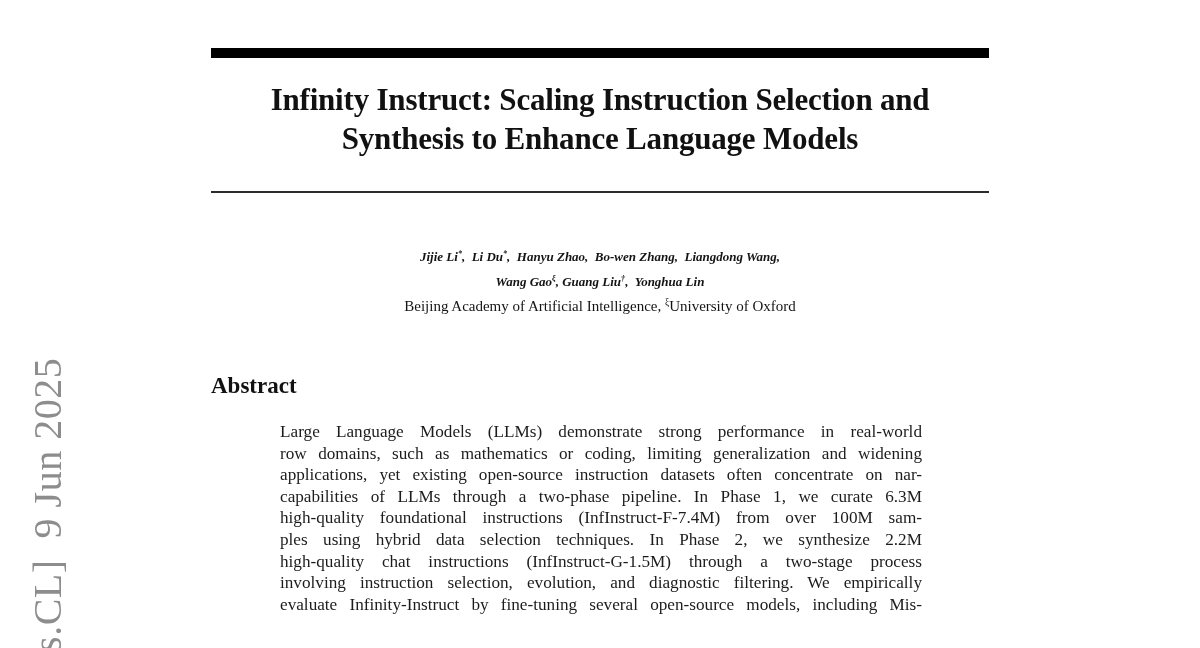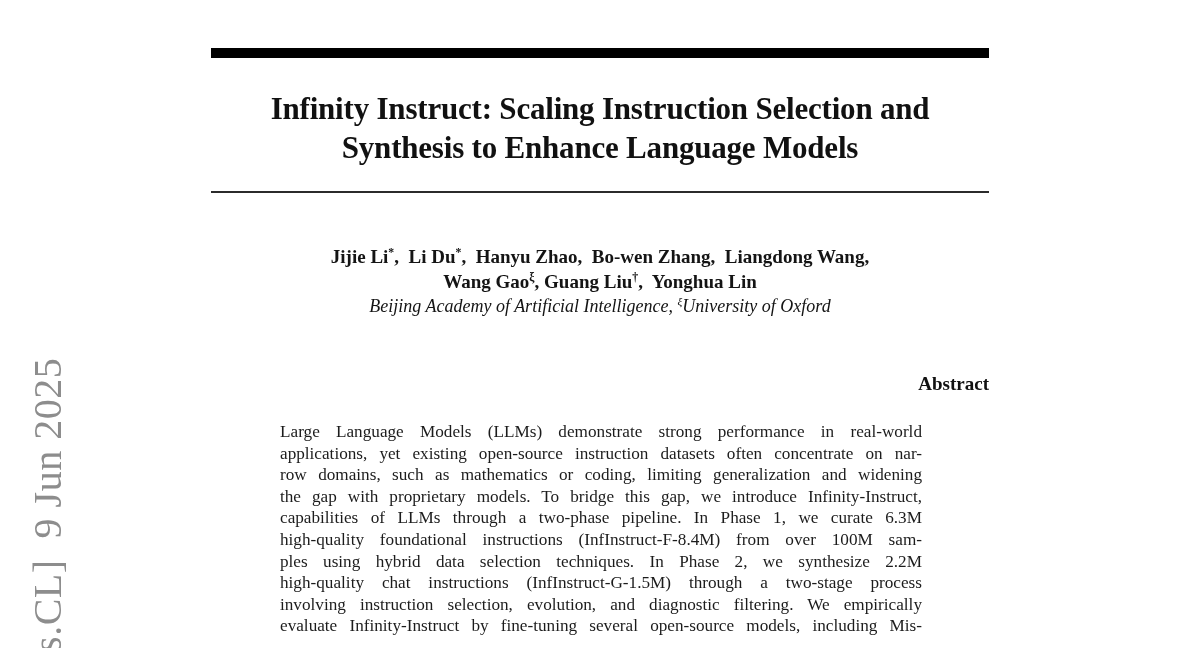--- a/index.html
+++ b/index.html
@@ -45,21 +45,21 @@
     position: absolute;
     left: 211px;
     top: 191px;
     width: 778px;
     height: 2px;
     background: #2b2b2b;
   }
   .title-block {
     position: absolute;
     left: 181px;
-    top: 89px;
+    top: 80px;
     width: 838px;
     text-align: center;
     font-weight: bold;
     font-size: 31px;
     line-height: 39px;
     color: #111111;
     letter-spacing: -0.2px;
   }
   .authors-block {
     position: absolute;
@@ -68,39 +68,39 @@
     width: 778px;
     text-align: center;
     color: #141414;
   }
   .author-line {
     white-space: pre;
     line-height: 24.5px;
   }
   .author-line.bold {
     font-weight: bold;
-    font-size: 19px;
+    font-size: 13px;
+    font-style: italic;
   }
   .author-line.affil {
     font-weight: normal;
-    font-size: 18px;
-    font-style: italic;
+    font-size: 15px;
   }
   .author-line sup {
     font-size: 62%;
     line-height: 0;
   }
   .abstract-heading {
     position: absolute;
     left: 211px;
     top: 373px;
     width: 778px;
-    text-align: right;
+    text-align: left;
     font-weight: bold;
-    font-size: 19px;
+    font-size: 23px;
     color: #111111;
   }
   .abstract-body {
     position: absolute;
     left: 280px;
     top: 421px;
     width: 642px;
     font-size: 17.2px;
     color: #1c1c1c;
   }
@@ -131,24 +131,23 @@
   <div class="authors-block">
     <div class="author-line bold"><span>Jijie Li</span><sup>*</sup><span>,  Li Du</span><sup>*</sup><span>,  Hanyu Zhao,  Bo-wen Zhang,  Liangdong Wang,</span></div>
     <div class="author-line bold"><span>Wang Gao</span><sup>ξ</sup><span>, Guang Liu</span><sup>†</sup><span>,  Yonghua Lin</span></div>
     <div class="author-line affil"><span>Beijing Academy of Artificial Intelligence, </span><sup>ξ</sup><span>University of Oxford</span></div>
   </div>
 
   <div class="abstract-heading">Abstract</div>
 
   <div class="abstract-body">
     <div class="abs-line">Large Language Models (LLMs) demonstrate strong performance in real-world</div>
+    <div class="abs-line">row domains, such as mathematics or coding, limiting generalization and widening</div>
     <div class="abs-line">applications, yet existing open-source instruction datasets often concentrate on nar-</div>
-    <div class="abs-line">row domains, such as mathematics or coding, limiting generalization and widening</div>
-    <div class="abs-line">the gap with proprietary models. To bridge this gap, we introduce Infinity-Instruct,</div>
     <div class="abs-line">capabilities of LLMs through a two-phase pipeline. In Phase 1, we curate 6.3M</div>
-    <div class="abs-line">high-quality foundational instructions (InfInstruct-F-8.4M) from over 100M sam-</div>
+    <div class="abs-line">high-quality foundational instructions (InfInstruct-F-7.4M) from over 100M sam-</div>
     <div class="abs-line">ples using hybrid data selection techniques.  In Phase 2, we synthesize 2.2M</div>
     <div class="abs-line">high-quality chat instructions (InfInstruct-G-1.5M) through a two-stage process</div>
     <div class="abs-line">involving instruction selection, evolution, and diagnostic filtering. We empirically</div>
     <div class="abs-line">evaluate Infinity-Instruct by fine-tuning several open-source models, including Mis-</div>
   </div>
 
 </div>
 
 </body></html>

